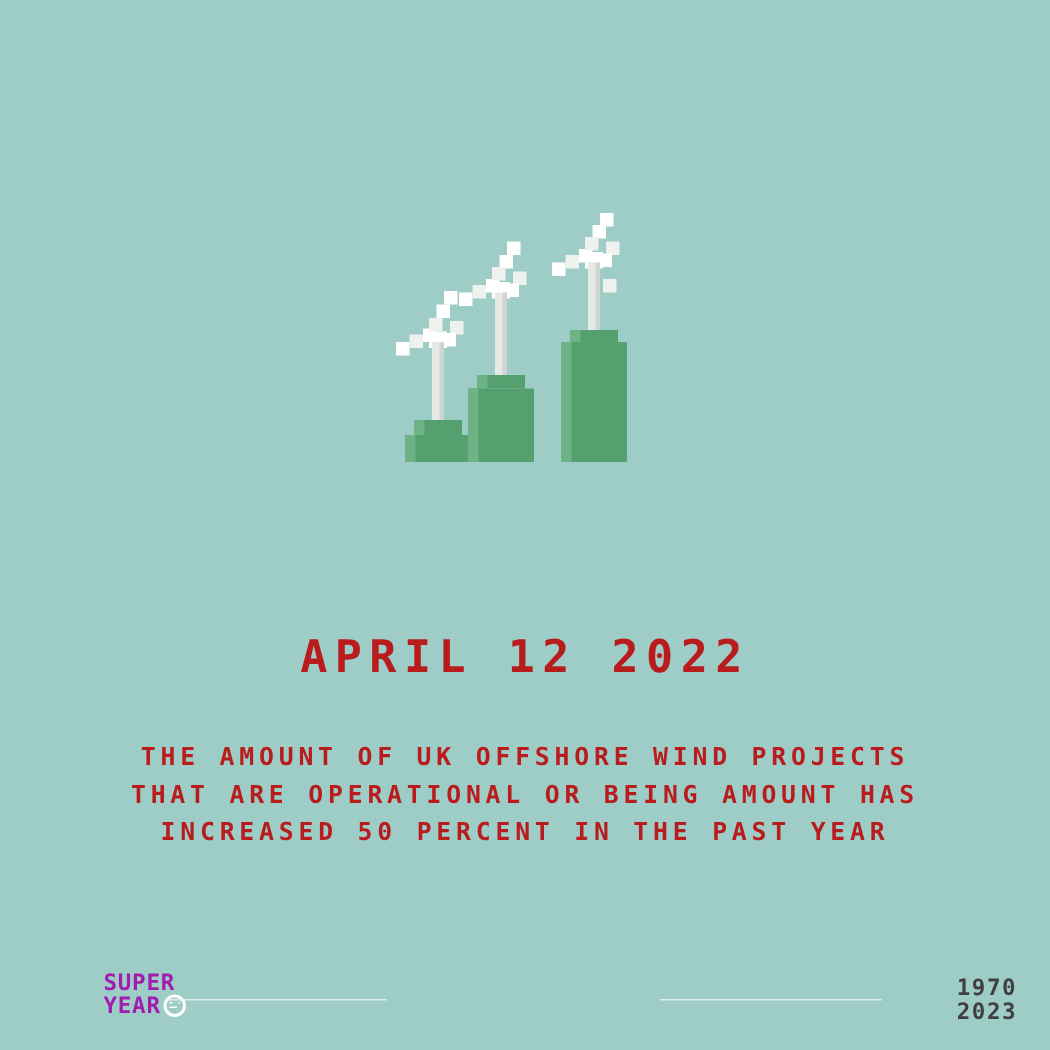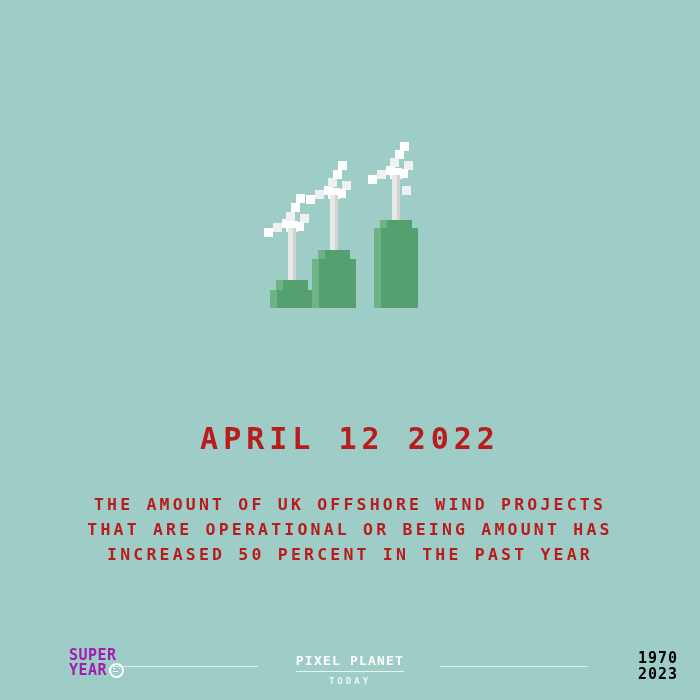--- a/index.html
+++ b/index.html
@@ -98,21 +98,21 @@
     display:inline-block;padding-bottom:3px;border-bottom:1px solid #e8f2ef;
   }
   .f-center .sub{
     display:block;margin-top:4px;
     color:#eef5f2;font-size:9px;letter-spacing:3px;font-weight:bold;
   }
 
   .f-right{
     position:absolute;right:22px;top:650px;
     text-align:right;
-    color:#000000;font-weight:bold;
+    color:#404040;font-weight:bold;
     font-size:15px;line-height:16px;letter-spacing:1px;
     font-family:"DejaVu Sans Mono", monospace;
   }
 </style>
 </head>
 <body>
 
 <div class="card">
 
   <div class="illustration">
@@ -204,23 +204,19 @@
         <i class="l"></i>
         <i class="r"></i>
         <i class="m"></i>
       </span>
     </div>
   </div>
 
   <div class="rule left"></div>
   <div class="rule right"></div>
 
-  <div class="f-center">
-    <span class="brand">PIXEL PLANET</span>
-    <span class="sub">TODAY</span>
-  </div>
 
   <div class="f-right">
     <div>1970</div>
     <div>2023</div>
   </div>
 
 </div>
 
 </body></html>

